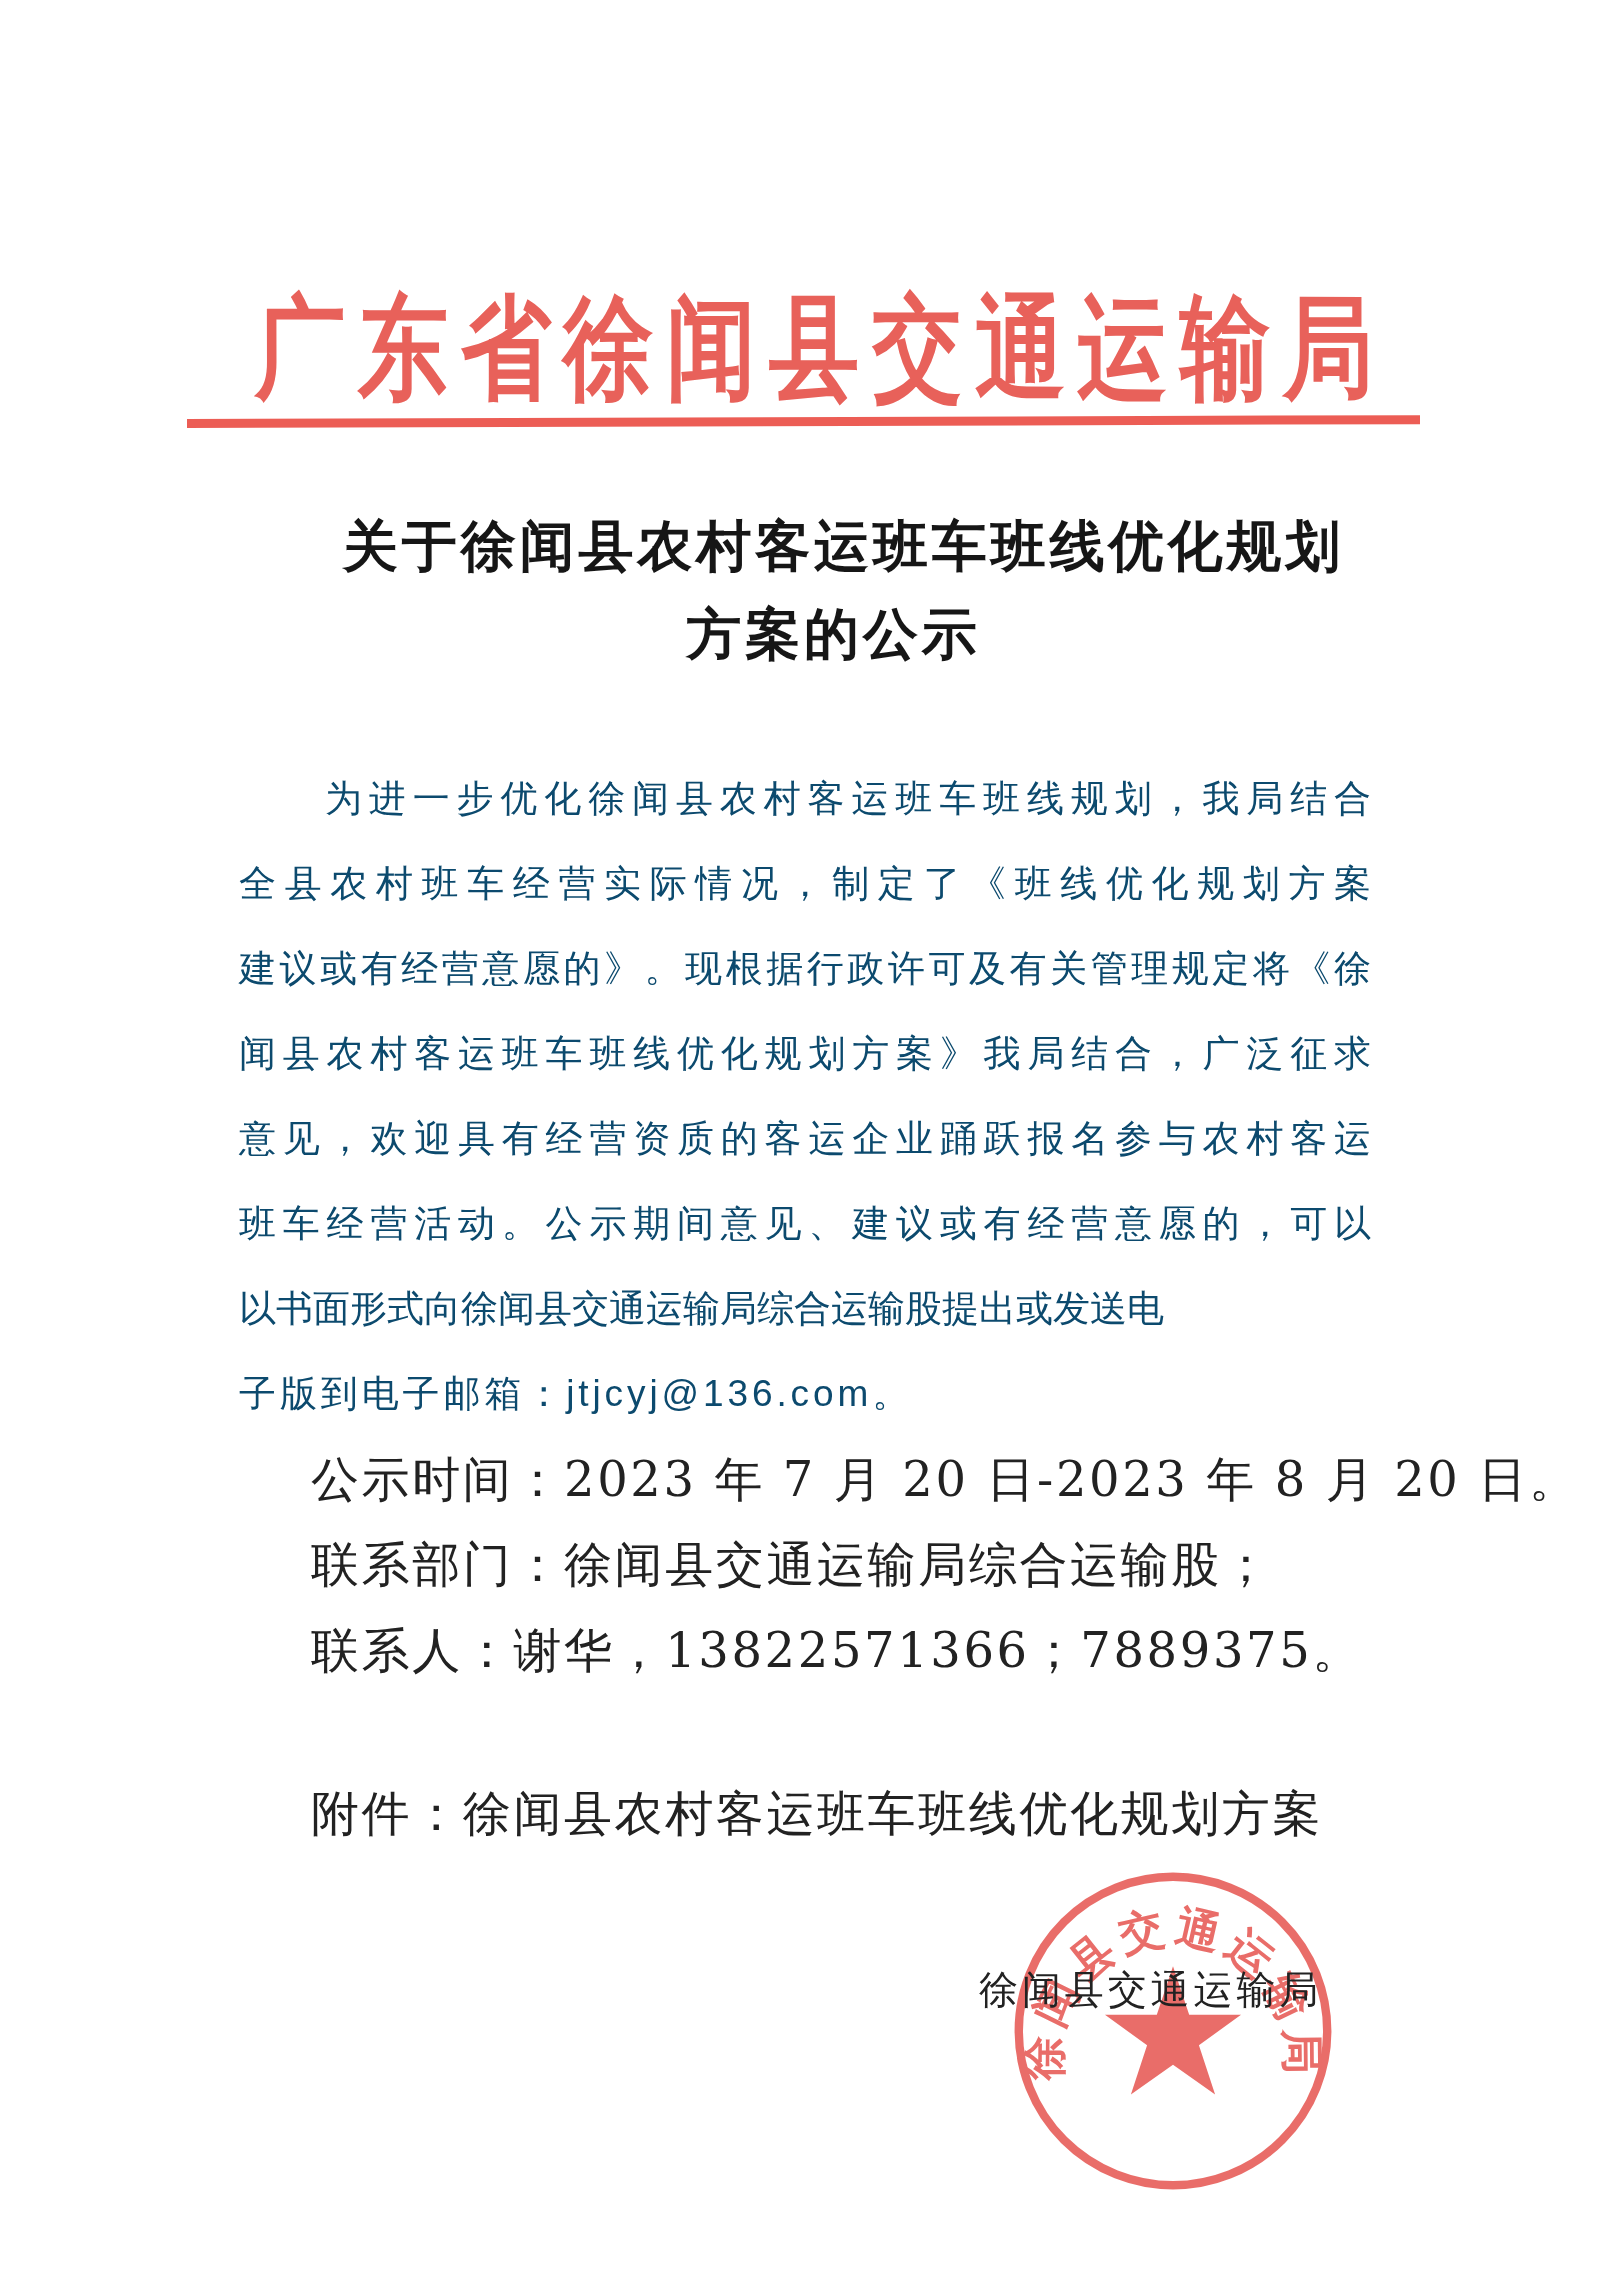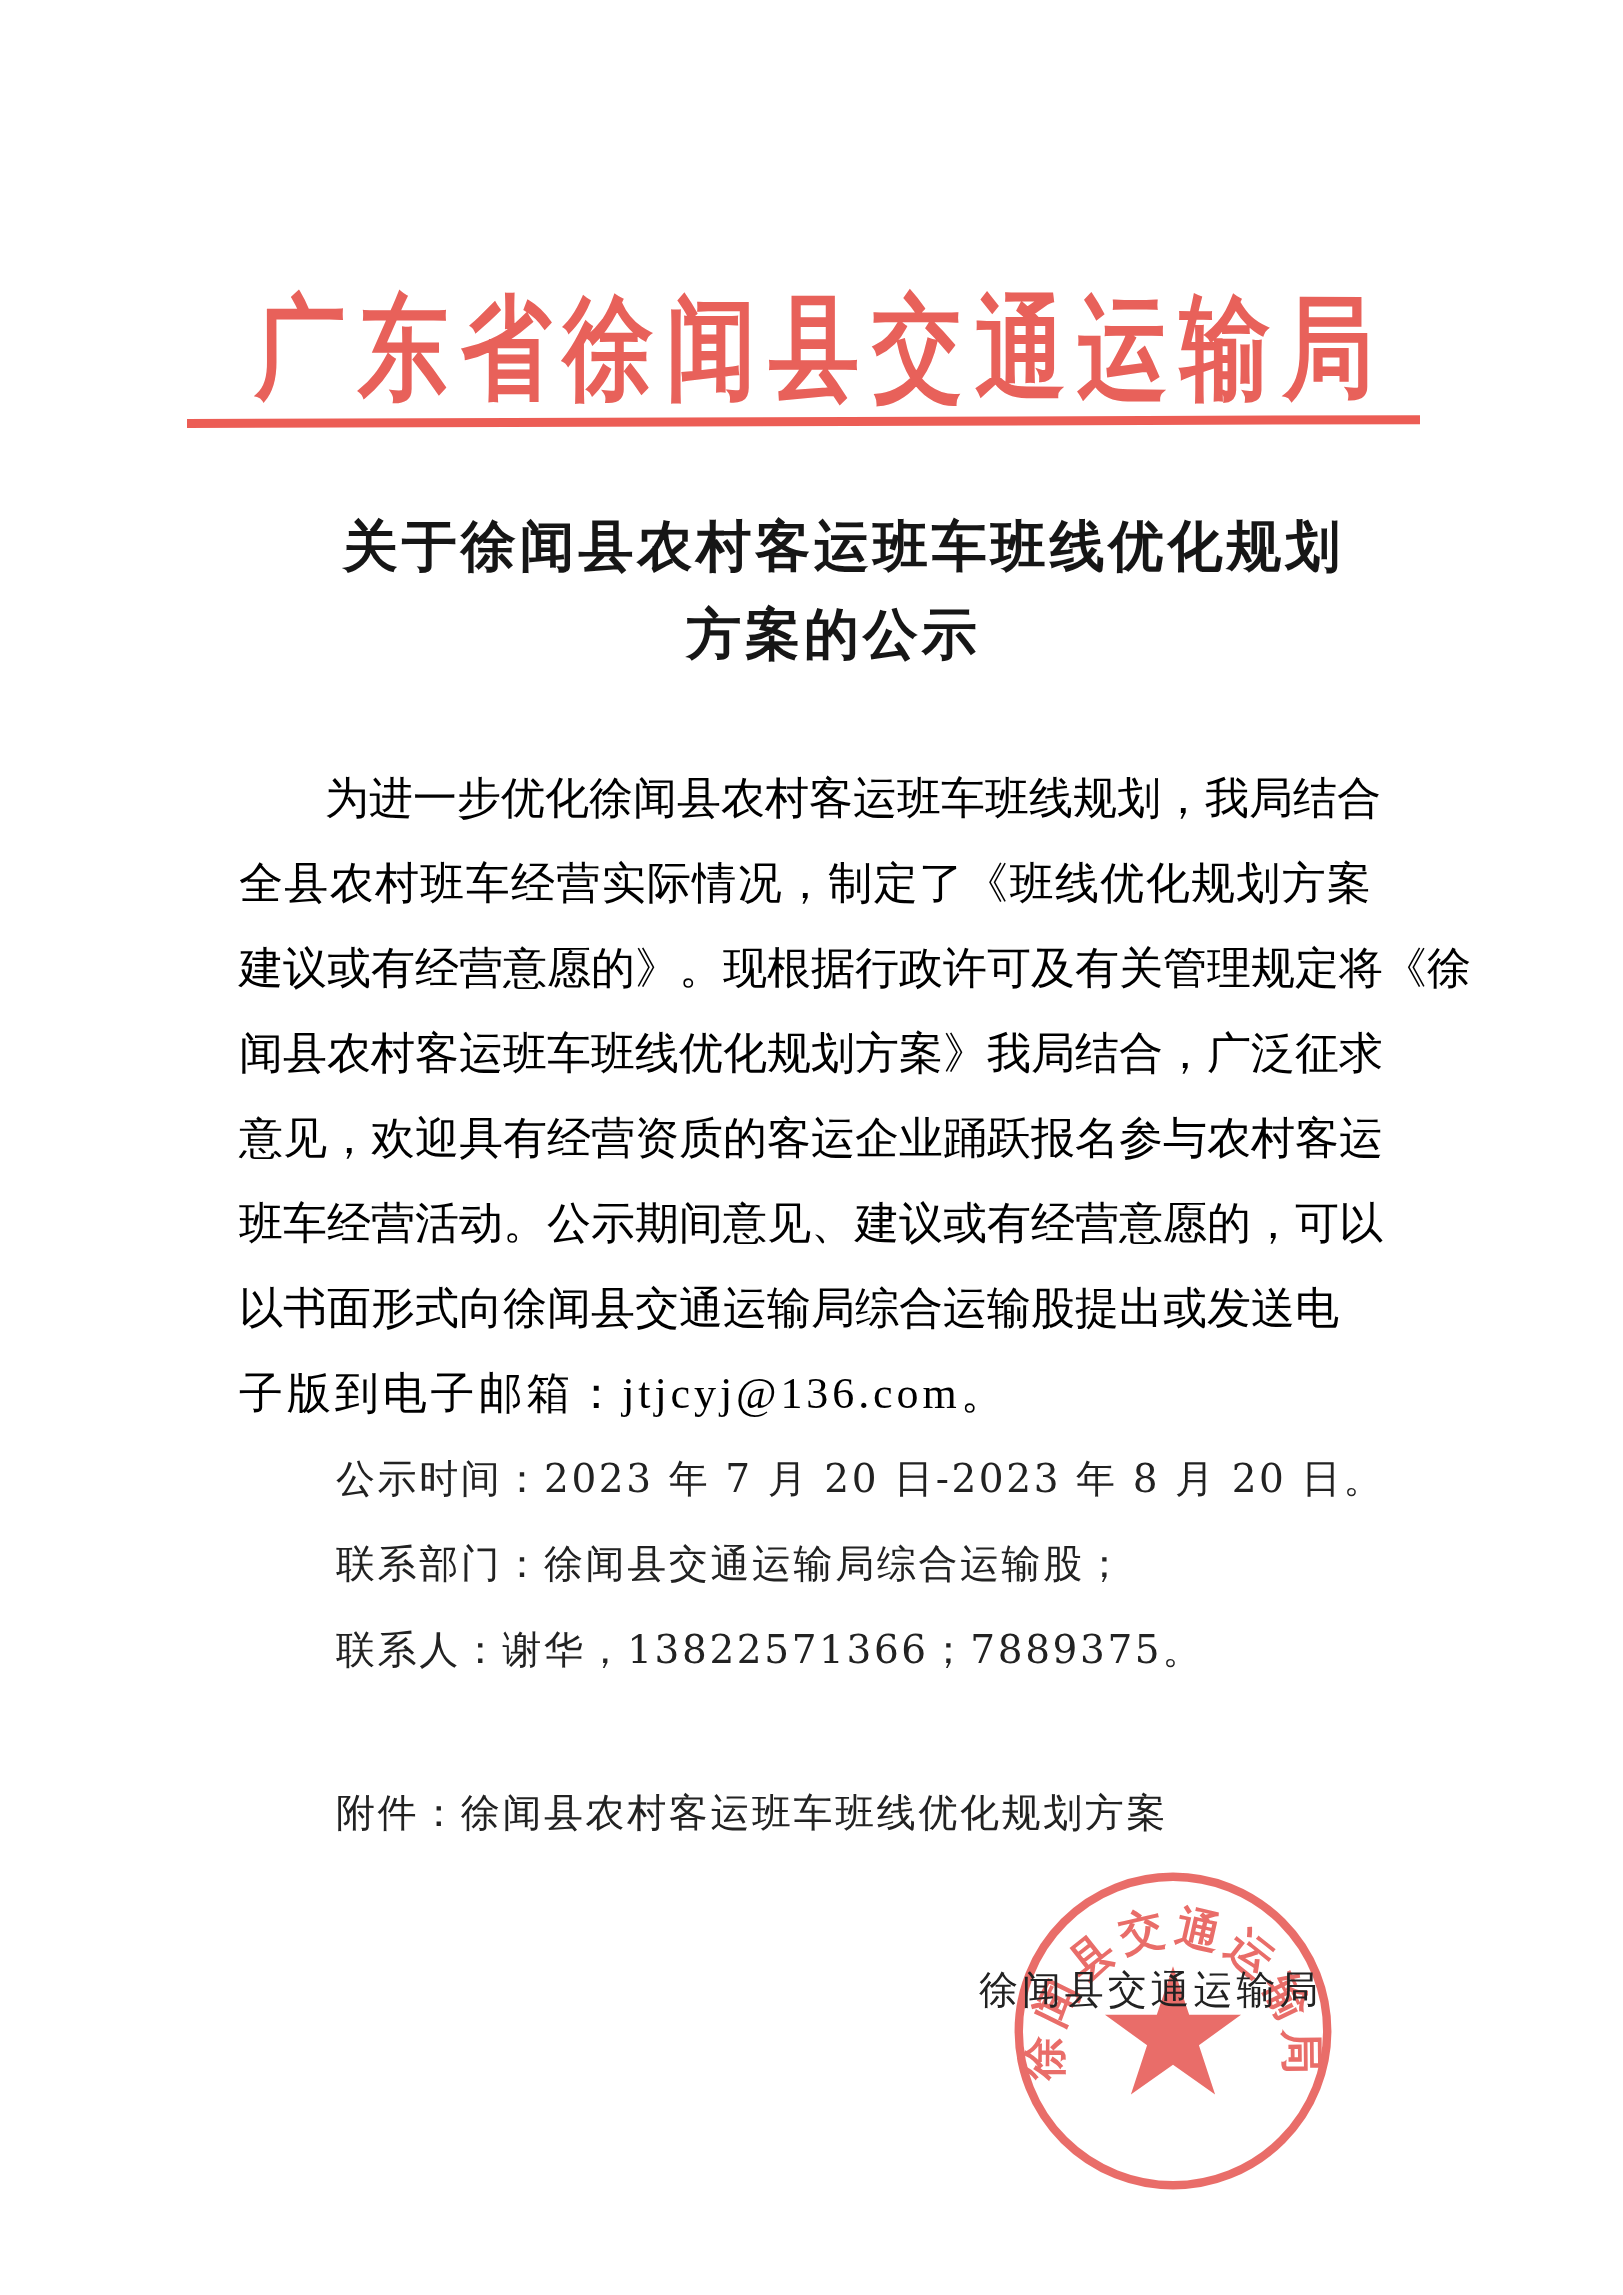--- a/index.html
+++ b/index.html
@@ -68,36 +68,36 @@
       line-height: 65px;
     }
     .doc-title.line1 { top: 514px; padding-left: 32px; }
     .doc-title.line2 { top: 602px; padding-left: 22px; }
 
     
     .body-line {
       position: absolute;
       left: 239px;
       width: 1132px;
-      font-family: Liberation Serif, serif;
-      font-size: 44px;
+      font-family: Liberation Sans, sans-serif;
+      font-size: 37px;
       line-height: 46px;
-      color: #000000;
+      color: #0c4a6e;
       white-space: nowrap;
       text-align: justify;
       text-align-last: justify;
     }
     .body-line.short { text-align-last: left; }
     .body-line.indent { left: 325px; width: 1046px; }
 
     .meta-line {
       position: absolute;
-      left: 336px;
+      left: 311px;
       font-family: "DejaVu Serif", "Liberation Serif", serif;
-      font-size: 39px;
+      font-size: 48px;
       line-height: 46px;
       color: #222222;
       white-space: nowrap;
       letter-spacing: 2.6px;
     }
 
     
     .sign-org, .sign-date {
       position: absolute;
       font-family: "DejaVu Serif", "Liberation Serif", serif;

